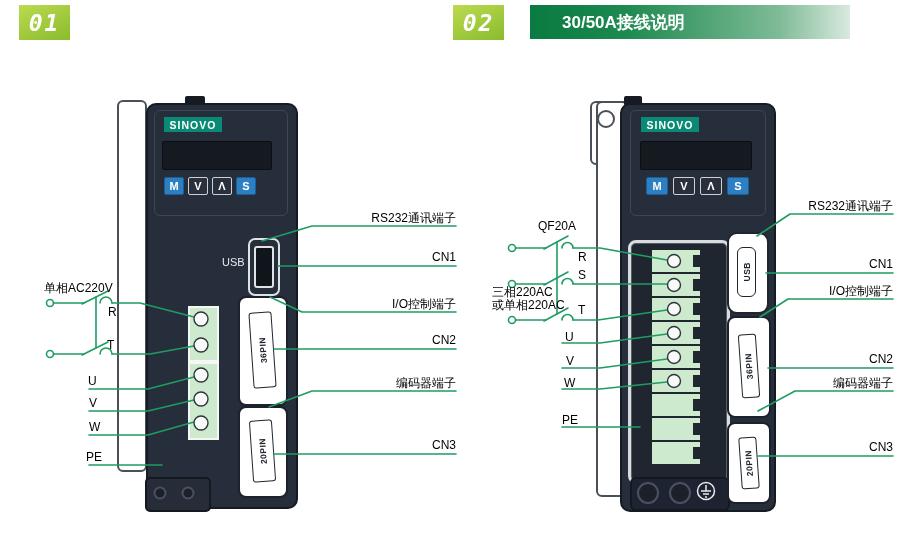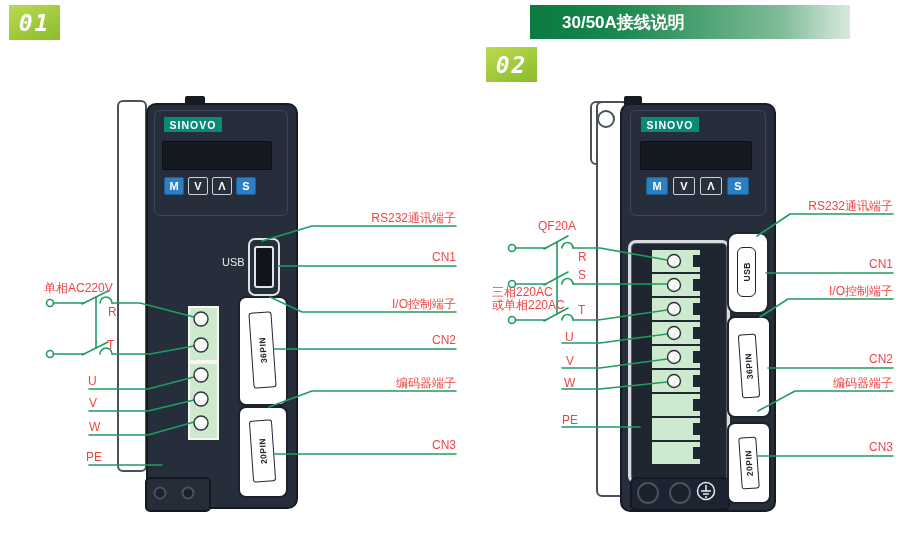--- a/index.html
+++ b/index.html
@@ -7,21 +7,21 @@
          font-family:"Liberation Sans","DejaVu Sans",sans-serif;}
   
   .badge{position:absolute;width:51px;height:35px;top:5px;
          background:linear-gradient(155deg,#bcda50,#8abc2d);
          color:#fff;font:italic bold 23px "DejaVu Sans Mono",monospace;
          display:flex;align-items:center;justify-content:center;letter-spacing:2px;}
   .hbar{position:absolute;height:34px;top:5px;
         background:linear-gradient(90deg,#097a40 0%,#1d8a50 30%,#7fbb97 78%,#d9e9de 100%);
         color:#fff;font-weight:bold;font-size:17px;display:flex;align-items:center;padding-left:32px;box-sizing:border-box;}
   
-  .lbl{position:absolute;font-size:12px;color:#ef4444;white-space:nowrap;z-index:7;}
+  .lbl{position:absolute;font-size:12px;color:#000000;white-space:nowrap;z-index:7;}
   .lbl.small{font-size:12px;}
   .rcol{width:160px;text-align:right;}
   .wlbl{color:#e8eaee;font-size:11px;}
   
   .bracket{position:absolute;background:#fff;border:2px solid #4a5057;border-radius:6px;z-index:1;}
   .body{position:absolute;background:#272e3b;border:2px solid #161a22;border-radius:10px;z-index:2;}
   .toptab{position:absolute;background:#161a22;border-radius:2px;z-index:1;}
   .panel{position:absolute;border:1px solid #3e4554;border-radius:6px;z-index:3;}
   .logo{position:absolute;background:#0a8a74;color:#fff;font-weight:bold;font-size:10.5px;
         letter-spacing:1px;display:flex;align-items:center;justify-content:center;z-index:4;}
@@ -54,22 +54,22 @@
   .term{fill:#f7faf7;stroke:#2e333c;stroke-width:1.4;}
   .ring{fill:#1b202b;stroke:#4a5160;stroke-width:2;}
   .holec{fill:#fff;stroke:#4a5057;stroke-width:2;}
   .gnd{stroke:#e9ebee;stroke-width:1.5;fill:none;}
 </style>
 </head>
 <body>
 
 <div id="stage">
 
-  <div class="badge" style="left:9px;">01</div>
-  <div class="badge" style="left:486px;margin-top:42px;">02</div>
+  <div class="badge" style="left:19px;">01</div>
+  <div class="badge" style="left:453px;">02</div>
   <div class="hbar" style="left:530px;width:320px;">
     <span>30/50A接线说明</span>
   </div>
 
   <div class="bracket" style="left:117px;top:100px;width:26px;height:368px;"></div>
   <div class="toptab" style="left:185px;top:96px;width:20px;height:10px;"></div>
   <div class="body" style="left:146px;top:103px;width:148px;height:402px;"></div>
   <div class="panel" style="left:154px;top:110px;width:132px;height:104px;"></div>
   <div class="logo" style="left:164px;top:117px;width:58px;height:15px;">SINOVO</div>
   <div class="display" style="left:162px;top:141px;width:108px;height:27px;"></div>

